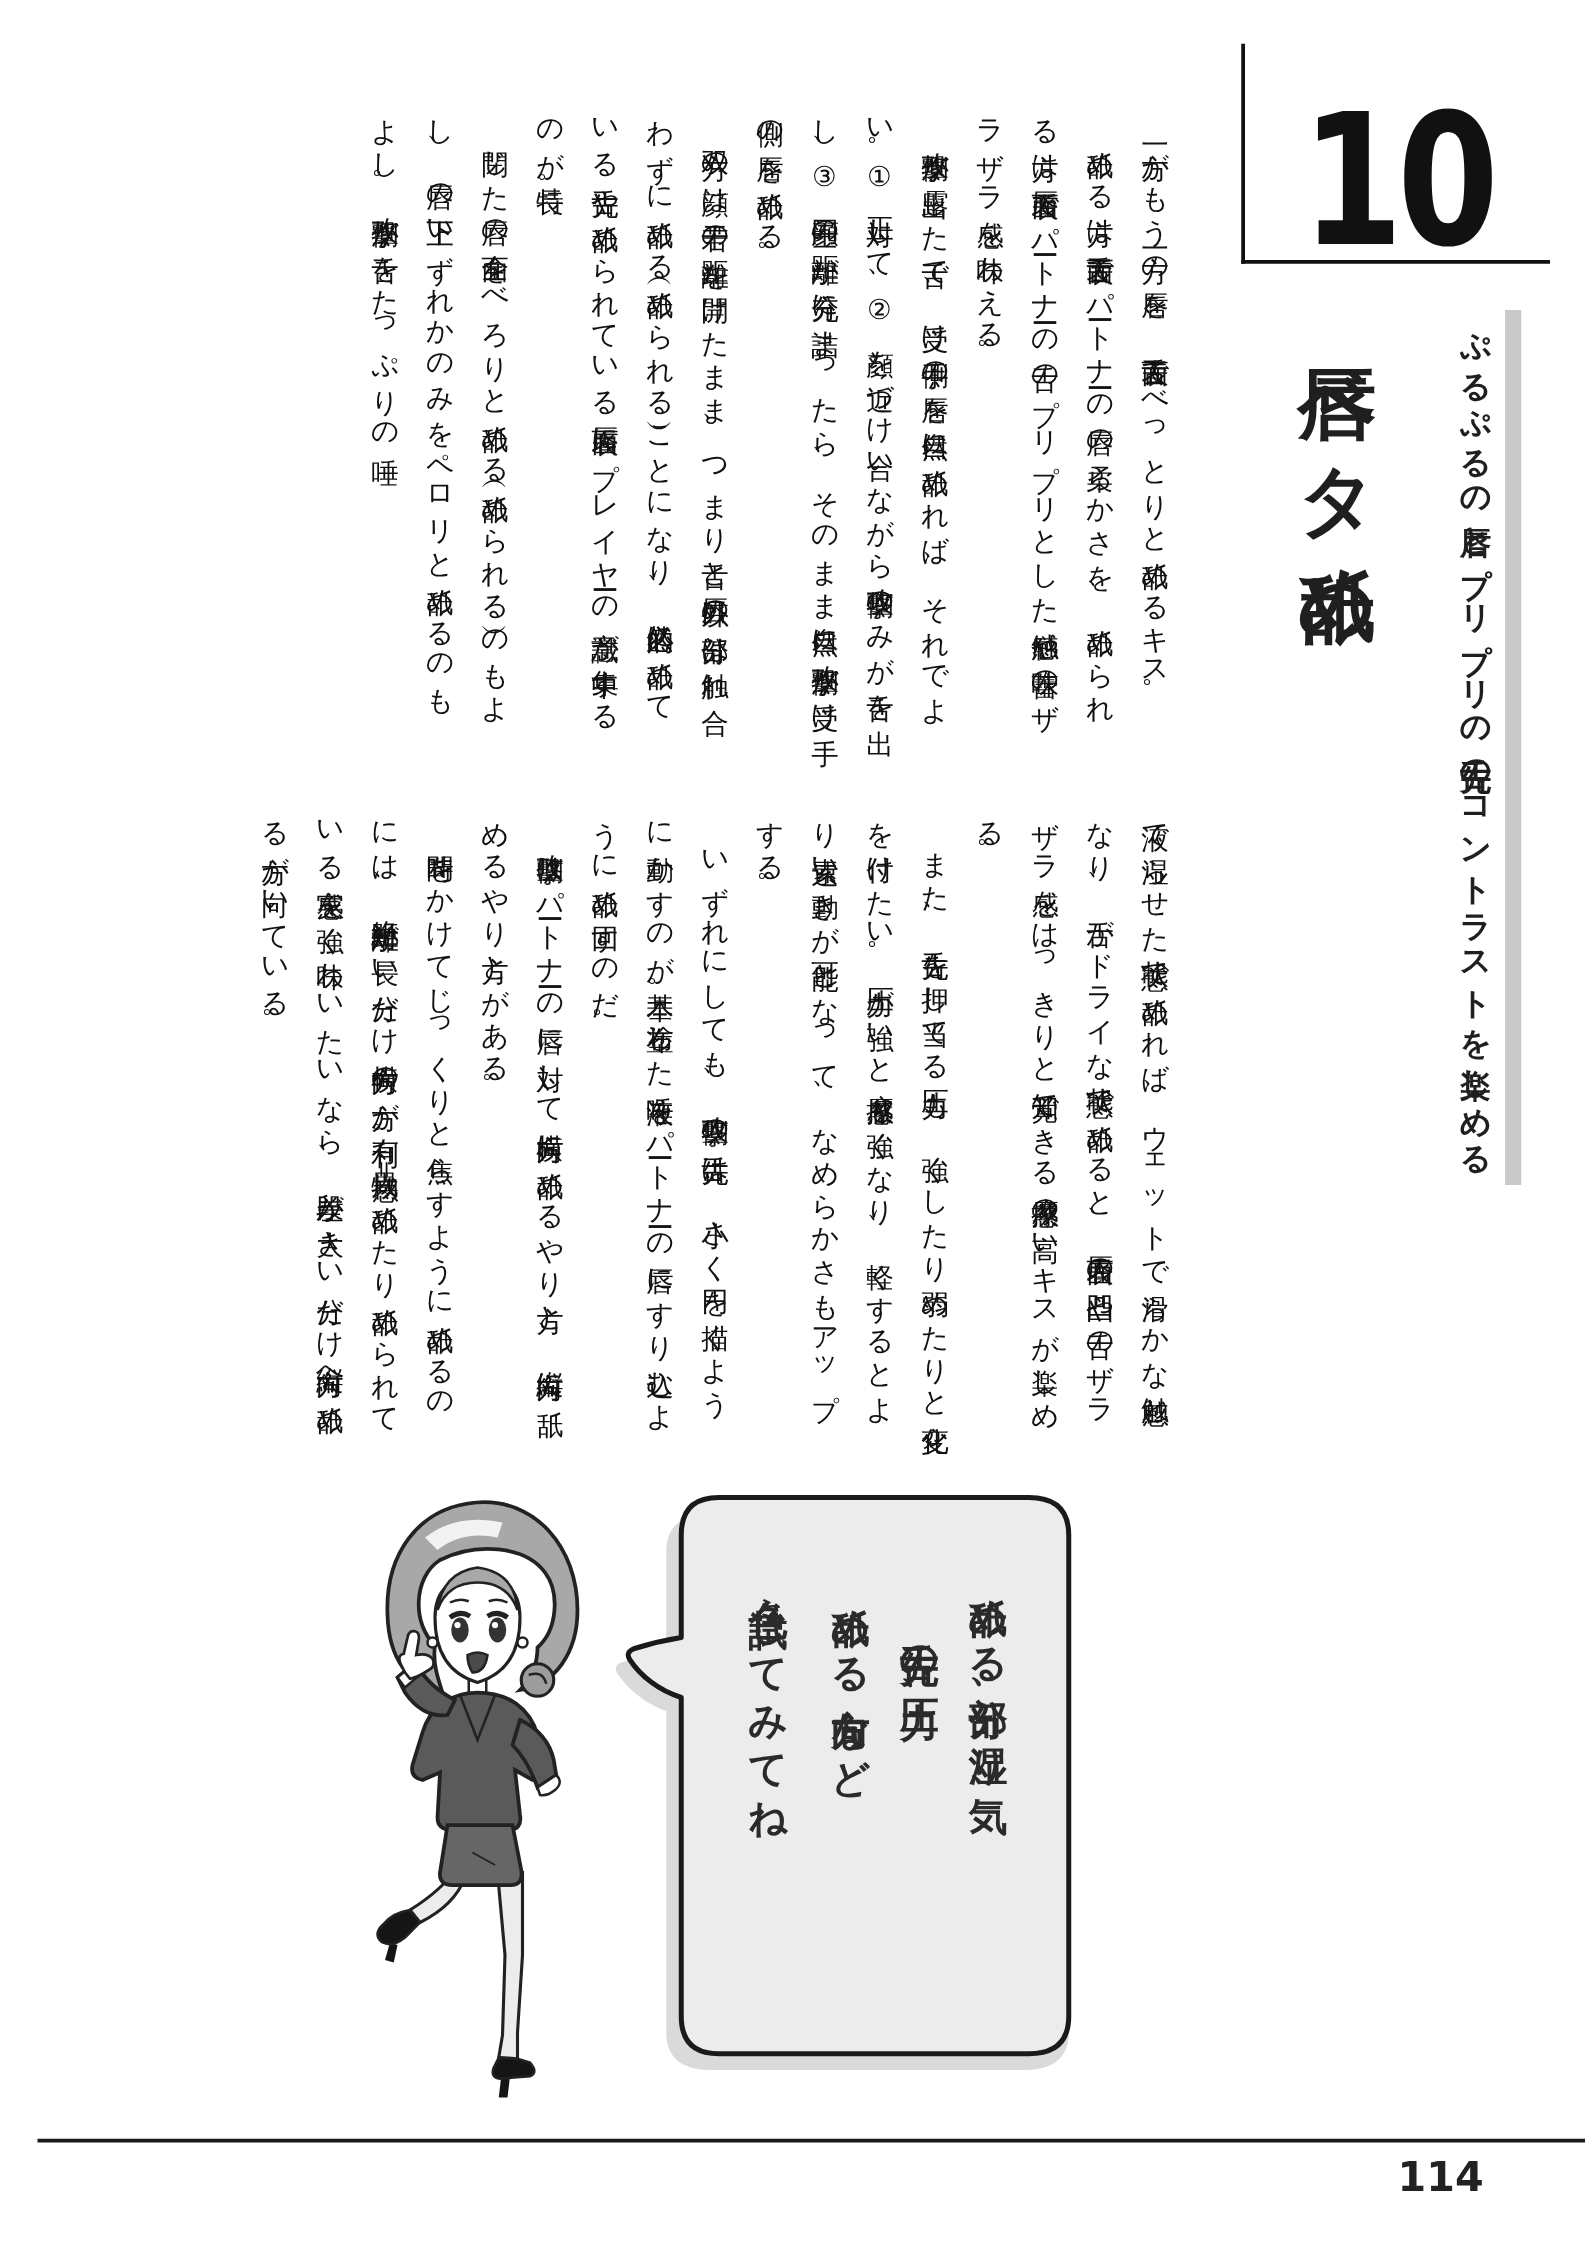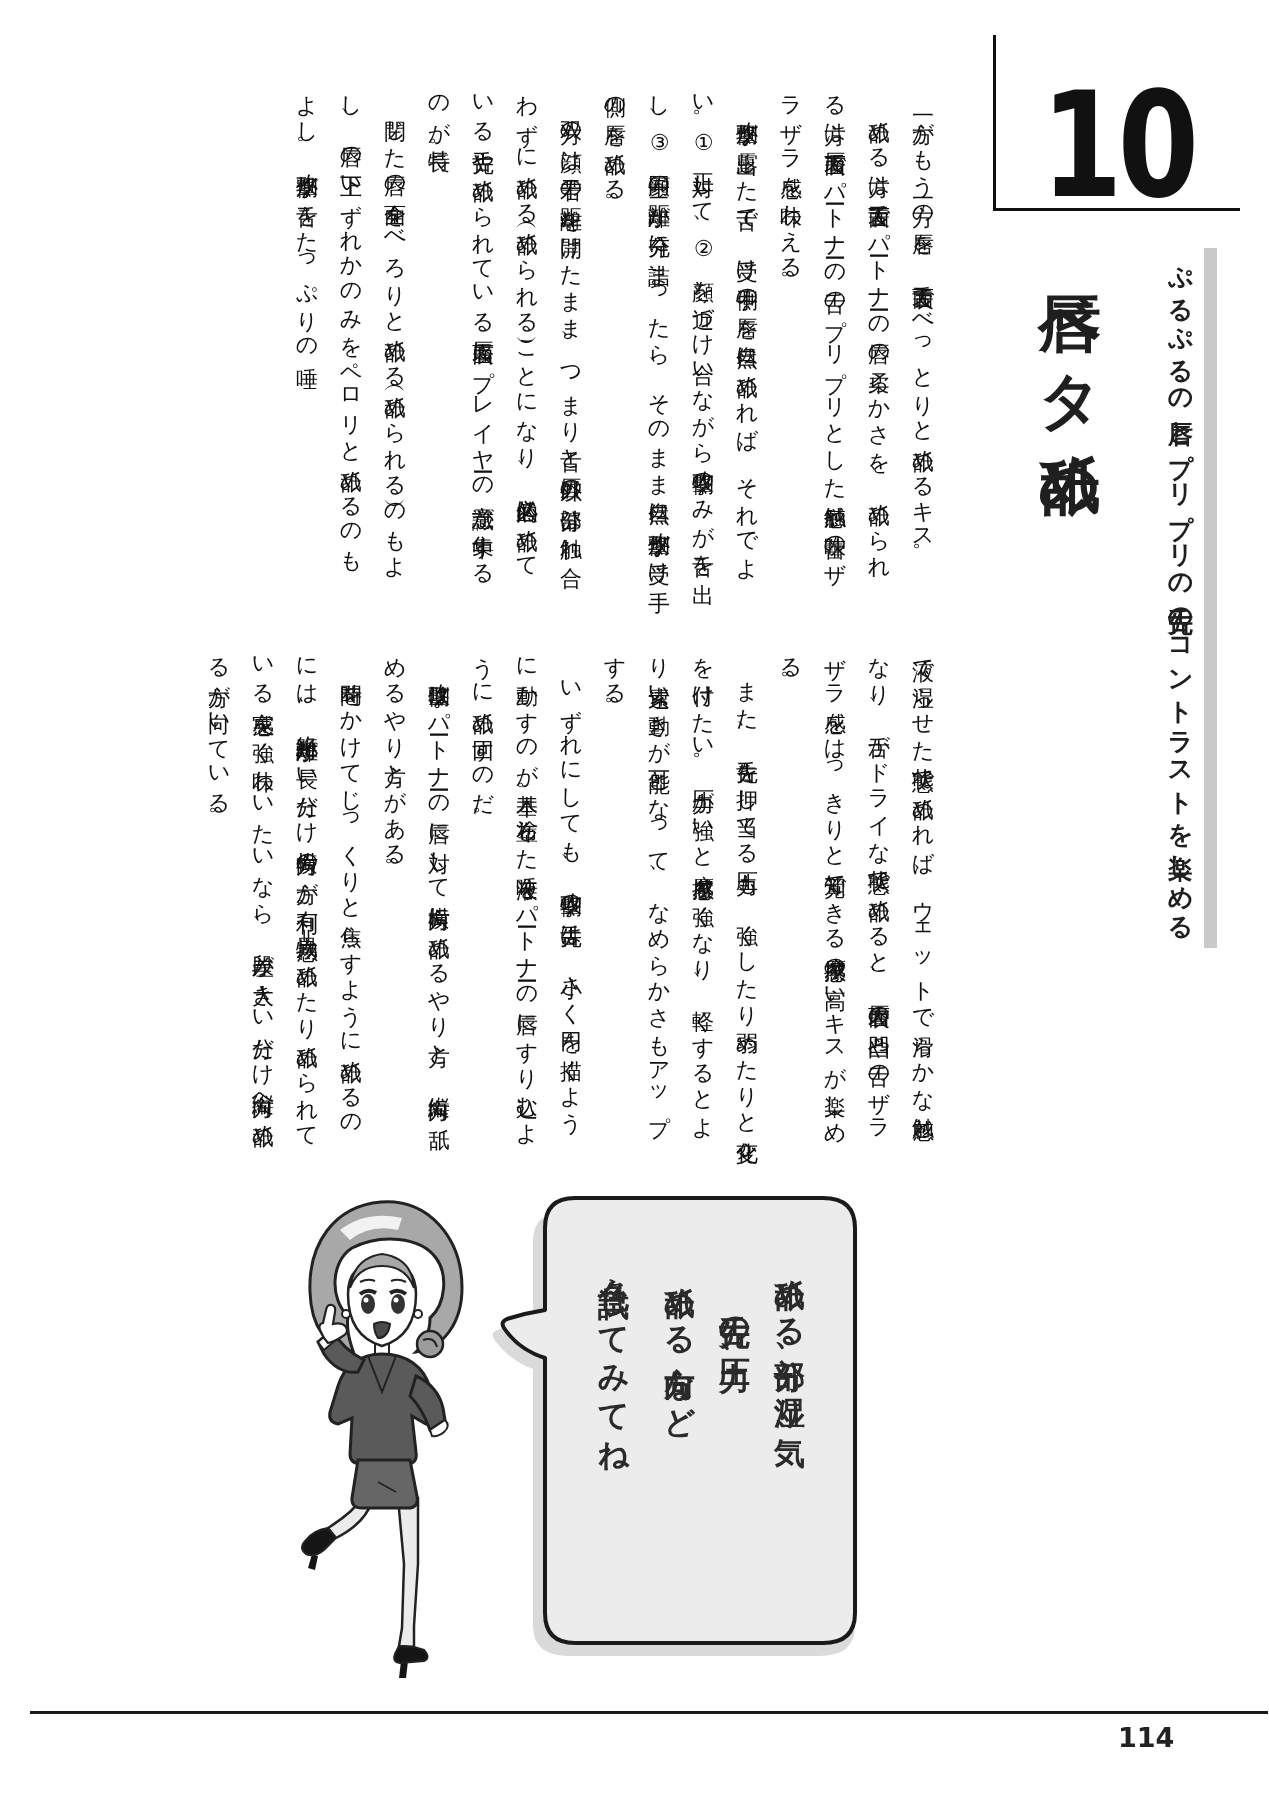--- a/index.html
+++ b/index.html
@@ -22,21 +22,21 @@
   
   .body-block{position:absolute;font-size:22px;line-height:44px;letter-spacing:1.5px;color:#111;}
   .body-block p{margin:0;padding:0;text-indent:24px;}
   .body-block p.noindent{text-indent:0;}
   #body-block-1{top:80px;left:109px;width:836px;height:496px;}
   #body-block-2{top:642px;left:153px;width:792px;height:496px;}
   
   .bubble-line{position:absolute;font-size:31px;font-weight:bold;letter-spacing:3px;color:#2a2a2a;}
   
   #footer-rule{position:absolute;left:30px;top:1711px;width:1238px;height:3px;background:#1a1a1a;}
-  #page-number{position:absolute;left:1118px;top:1722px;font-size:27px;font-weight:bold;color:#222;}
+  #page-number{position:absolute;left:1118px;top:1722px;font-size:33px;font-weight:bold;color:#222;}
   svg{display:block;}
 </style>
 </head>
 <body>
 
 <div id="page">
 
   <div id="chapter-box">
     <div id="chapter-number">10</div>
   </div>

